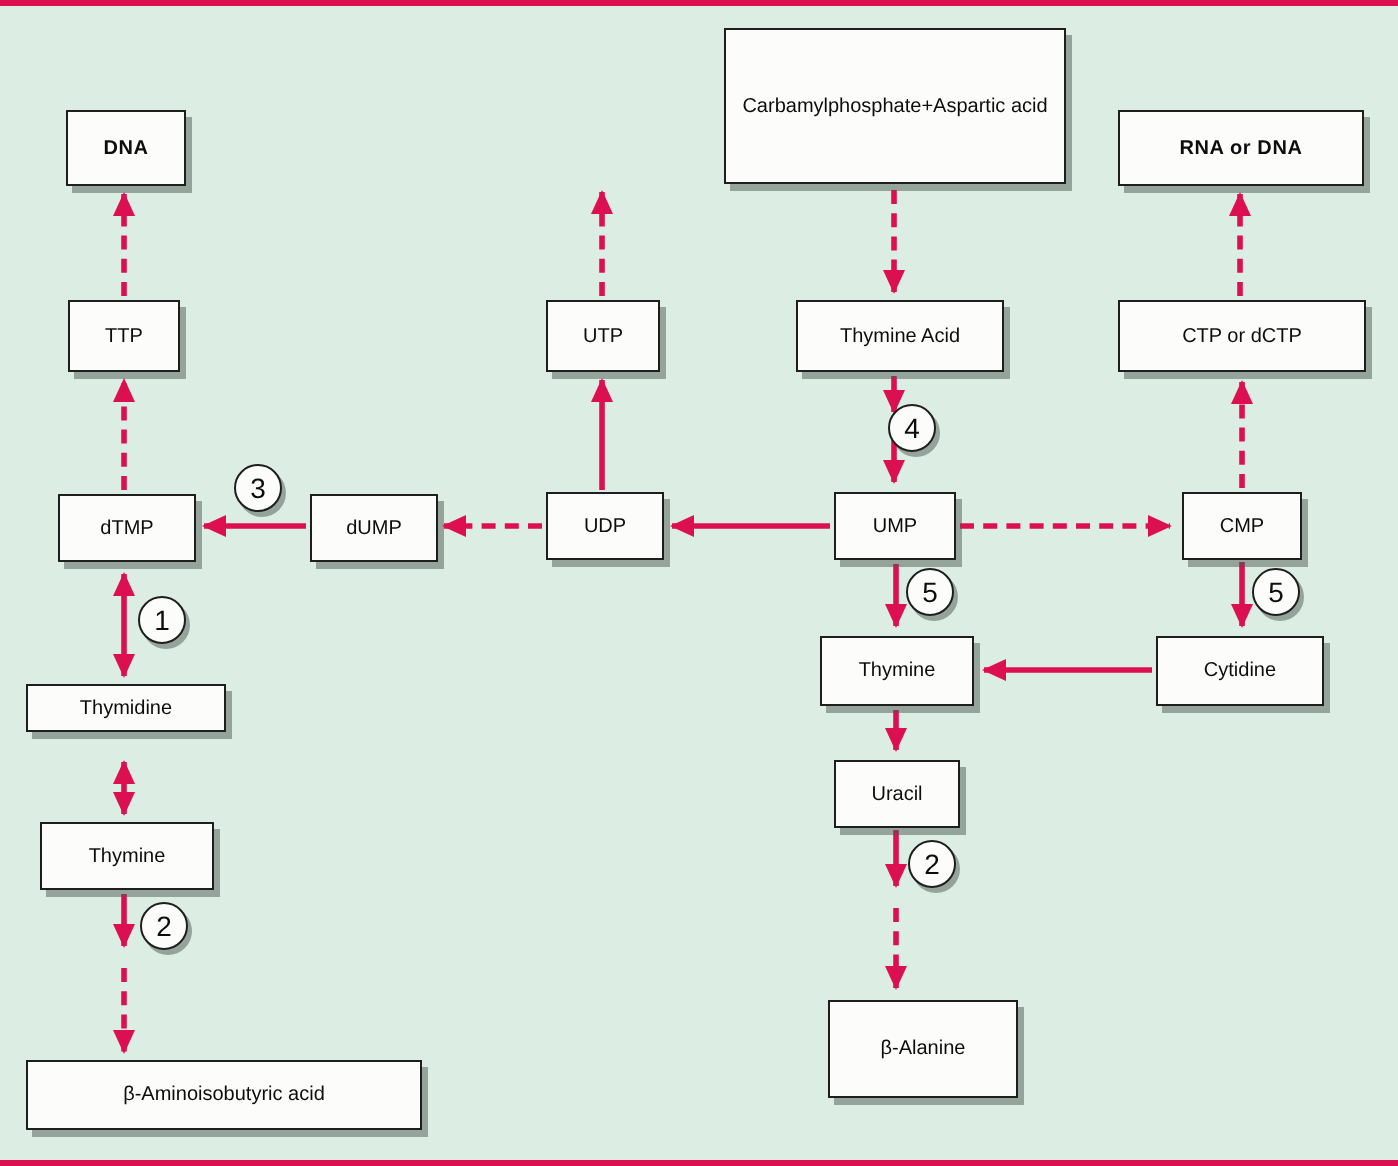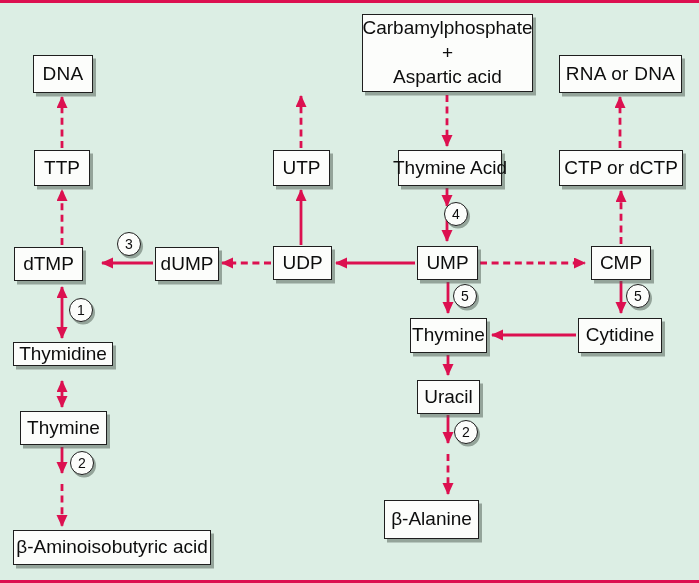--- a/index.html
+++ b/index.html
@@ -10,27 +10,27 @@
   }
   .rule{position:absolute;left:0;right:0;background:var(--accent,#dc1050);}
   .rule.top{top:0;height:2.5px;}
   .rule.bottom{bottom:0;height:3px;}
   svg.arrows{position:absolute;left:0;top:0;}
   .arrow{stroke:var(--accent,#dc1050);stroke-width:2.8;fill:none;}
   .dashed{stroke-dasharray:7 4.6;}
   #ah path{fill:var(--accent,#dc1050);stroke:none;}
   .node{
     position:absolute;box-sizing:border-box;
-    display:flex;flex-direction:column;align-items:center;justify-content:center;
+    display:flex;flex-direction:row;align-items:center;justify-content:center;
     background:var(--nodefill,#fcfdfb);border:1.6px solid var(--nodeborder,#1e1e1e);
     box-shadow:3px 3.5px 0 rgba(75,90,80,.5);
-    font-size:19px;color:#0d0d0d;text-align:center;line-height:1.3;
+    font-size:10px;color:#0d0d0d;text-align:center;line-height:1.3;
     white-space:nowrap;
   }
-  .node.bold{font-weight:normal;letter-spacing:.3px;}
+  .node.bold{font-weight:bold;letter-spacing:.3px;}
   .step{
     position:absolute;box-sizing:border-box;width:24px;height:24px;border-radius:50%;
     background:var(--nodefill,#fcfdfb);border:1.5px solid var(--nodeborder,#1e1e1e);
     box-shadow:2px 2.5px 0 rgba(75,90,80,.5);
     display:flex;align-items:center;justify-content:center;
     font-size:14px;color:#0d0d0d;
   }
 </style>
 </head>
 <body>
@@ -76,35 +76,35 @@
     <div>+</div>
     <div>Aspartic acid</div>
   </div>
   <div class="node bold" style="left:559px;top:55px;width:123px;height:38px">RNA or DNA</div>
 
   <div class="node" style="left:34px;top:150px;width:56px;height:36px">TTP</div>
   <div class="node" style="left:273px;top:150px;width:57px;height:36px">UTP</div>
   <div class="node" style="left:398px;top:150px;width:104px;height:36px">Thymine Acid</div>
   <div class="node" style="left:559px;top:150px;width:124px;height:36px">CTP or dCTP</div>
 
-  <div class="node" style="left:14px;top:247px;width:69px;height:34px">dTMP</div>
+  <div class="node" style="left:29px;top:247px;width:69px;height:34px">dTMP</div>
   <div class="node" style="left:155px;top:247px;width:64px;height:34px">dUMP</div>
   <div class="node" style="left:273px;top:246px;width:59px;height:34px">UDP</div>
   <div class="node" style="left:417px;top:246px;width:61px;height:34px">UMP</div>
   <div class="node" style="left:591px;top:246px;width:60px;height:34px">CMP</div>
 
   <div class="node" style="left:13px;top:342px;width:100px;height:24px">Thymidine</div>
   <div class="node" style="left:410px;top:318px;width:77px;height:35px">Thymine</div>
   <div class="node" style="left:578px;top:318px;width:84px;height:35px">Cytidine</div>
 
   <div class="node" style="left:20px;top:411px;width:87px;height:34px">Thymine</div>
   <div class="node" style="left:417px;top:380px;width:63px;height:34px">Uracil</div>
 
   <div class="node" style="left:13px;top:530px;width:198px;height:35px">β-Aminoisobutyric acid</div>
-  <div class="node" style="left:384px;top:500px;width:95px;height:39px">β-Alanine</div>
+  <div class="node" style="left:414px;top:500px;width:95px;height:49px">β-Alanine</div>
 
   <div class="step" style="left:117px;top:232px">3</div>
   <div class="step" style="left:444px;top:202px">4</div>
   <div class="step" style="left:69px;top:298px">1</div>
   <div class="step" style="left:453px;top:284px">5</div>
   <div class="step" style="left:626px;top:284px">5</div>
   <div class="step" style="left:70px;top:451px">2</div>
   <div class="step" style="left:454px;top:420px">2</div>
 </div>
 

